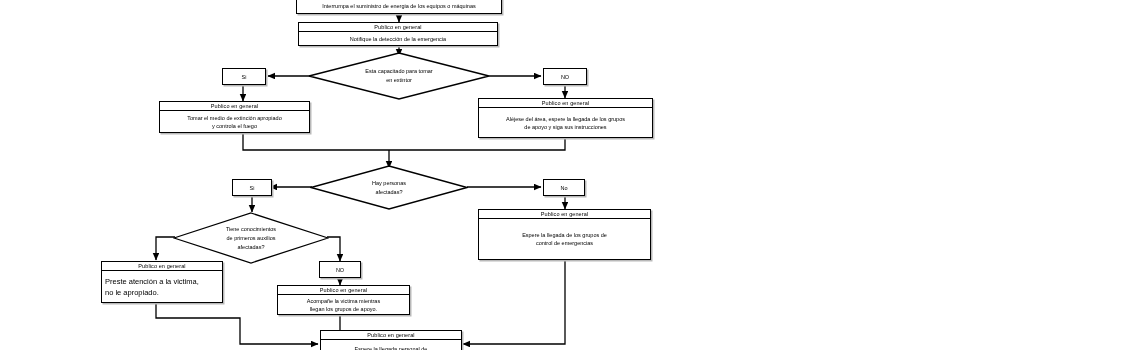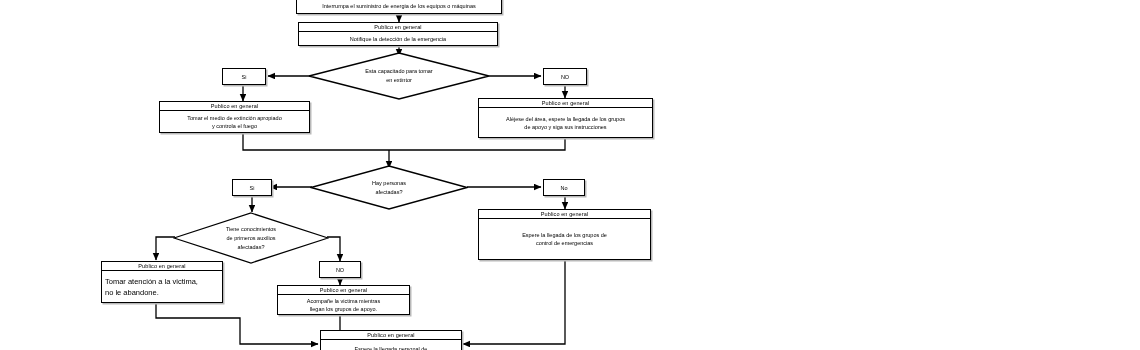--- a/index.html
+++ b/index.html
@@ -249,22 +249,22 @@
   </div>
 
   <div class="node plain shadow" style="left:319px; top:261px; width:42px; height:17px;">
     <span>NO</span>
   </div>
 
   <div class="node proc shadow big" style="left:101px; top:261px; width:122px; height:42px;">
     <div class="hdr">Publico en general</div>
     <div class="bdy">
       <div>
-        <span>Tomar atención a la victima,</span>
-        <span>no le  abandone.</span>
+        <span>Preste atención a la victima,</span>
+        <span>no le  apropiado.</span>
       </div>
     </div>
   </div>
 
   <div class="node proc shadow" style="left:277px; top:285px; width:133px; height:30px;">
     <div class="hdr">Publico en general</div>
     <div class="bdy">
       <div>
         <span>Acompañe la victima mientras</span>
         <span>llegan los grupos de apoyo.</span>

